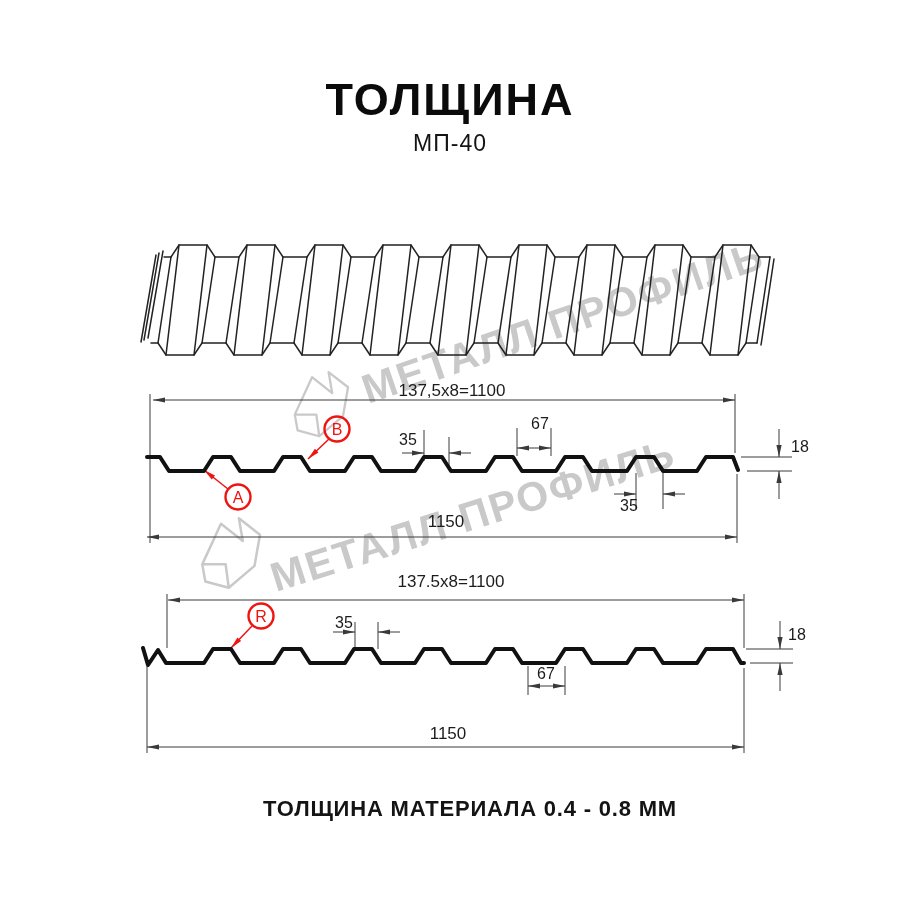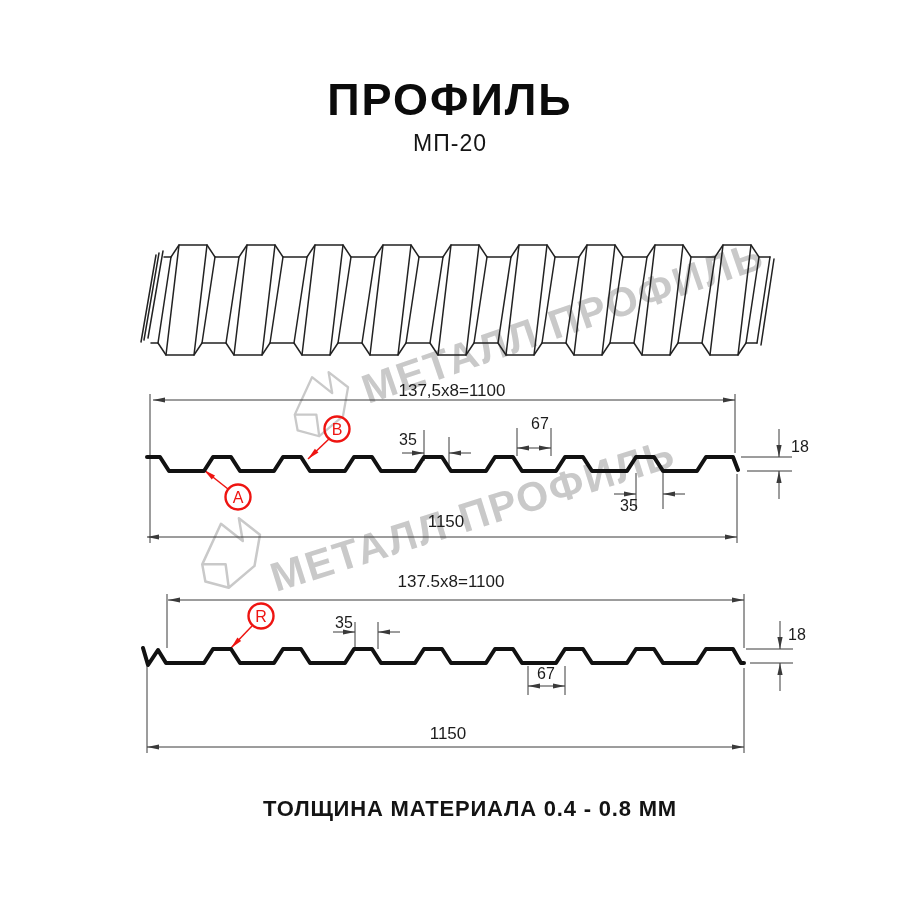--- a/index.html
+++ b/index.html
@@ -16,22 +16,22 @@
   text.dimbig{font-family:"Liberation Sans",sans-serif;font-size:17px;fill:#1c1c1c;}
   text.mark{font-family:"Liberation Sans",sans-serif;font-size:16px;fill:#ee1411;}
   text.wm{font-family:"Liberation Sans",sans-serif;font-size:41px;font-weight:bold;
           fill:#c9c9c9;letter-spacing:2px;}
   circle.mark{fill:none;stroke:#ee1411;stroke-width:2.4;}
 </style>
 </head>
 <body>
 
 <div id="page">
-  <div class="title">ПРОФИЛЬ</div>
-  <div class="subtitle">МП-20</div>
+  <div class="title">ТОЛЩИНА</div>
+  <div class="subtitle">МП-40</div>
 
   <svg width="900" height="900" viewBox="0 0 900 900">
 
     <g id="wm-group">
       <g id="logo1">
           <path d="M8,62 L32,10 L60,32 L55,3 L82,24 L75,64 L42,92 L12,84 Z M42,92 L38,62 L8,62" transform="translate(289,370) scale(0.72)" fill="none" stroke="#c9c9c9" stroke-width="3.2" stroke-linejoin="round"></path>
         </g>
       <text class="wm" transform="translate(368,404) rotate(-19)">МЕТАЛЛ ПРОФИЛЬ</text>
       <g id="logo2">
           <path d="M8,62 L32,10 L60,32 L55,3 L82,24 L75,64 L42,92 L12,84 Z M42,92 L38,62 L8,62" transform="translate(196,516) scale(0.78)" fill="none" stroke="#c9c9c9" stroke-width="3.2" stroke-linejoin="round"></path>

